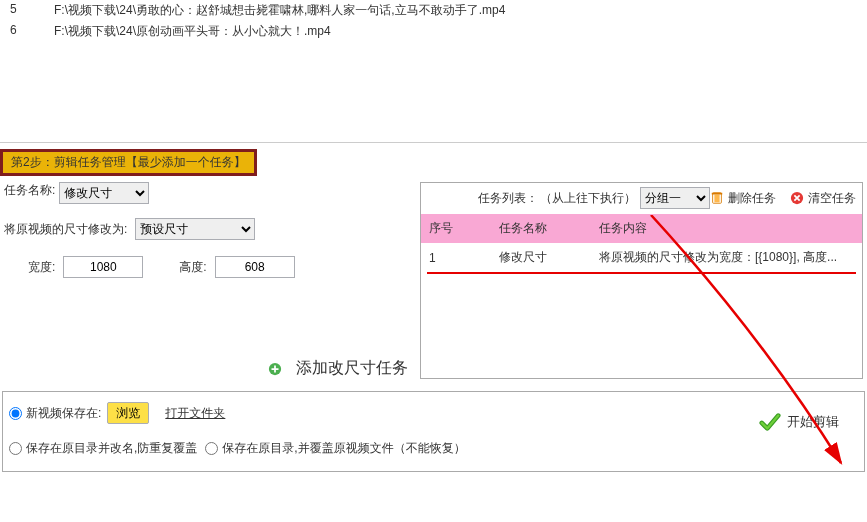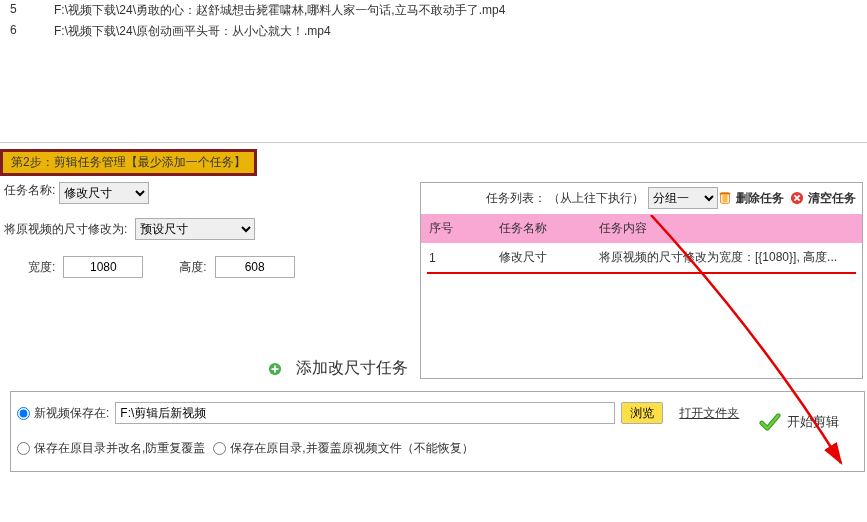--- a/index.html
+++ b/index.html
@@ -17,29 +17,29 @@
 select { font-size: 12px; height: 22px; border: 1px solid #abadb3; }
 .src-row { display: flex; align-items: center; gap: 8px; margin-bottom: 16px; }
 .wh-row { display: flex; align-items: center; gap: 8px; margin: 0 0 0 24px; }
 .num-input { width: 80px; height: 22px; text-align: center; border: 1px solid #abadb3; font-size: 12px; }
 .add-task-row { text-align: right; margin-top: 80px; padding-right: 6px; }
 .add-task-btn { display: inline-flex; align-items: center; gap: 14px; font-size: 16px; cursor: pointer; }
 .icon-plus { width: 14px; height: 14px; display: inline-block; }
 .icon-plus svg { width: 100%; height: 100%; }
 .right-header { display: flex; align-items: center; padding: 4px 6px; border-bottom: 1px solid transparent; font-size: 12px; justify-content: flex-end; }
 .right-header-left { display: flex; align-items: center; gap: 2px; }
-.right-actions { display: flex; align-items: center; gap: 6px; font-weight: bold; }
+.right-actions { display: flex; align-items: center; gap: 14px; }
 .action-link { display: inline-flex; align-items: center; gap: 4px; cursor: pointer; }
 .icon-del, .icon-clear { width: 14px; height: 14px; display: inline-block; }
 .task-table { width: 100%; border-collapse: collapse; font-size: 12px; }
 .task-table th { text-align: left; font-weight: normal; padding: 6px 8px; background: #f9a8d4; }
 .task-table td { padding: 6px 8px; }
 .red-line { border-top: 2px solid #e60000; margin: 0 6px; }
 .arrow-svg { position: absolute; left: 220px; top: 32px; width: 220px; height: 260px; pointer-events: none; z-index: 10; }
-.bottom-box { border: 1px solid #aaa; margin: 12px 2px 0 10px; padding: 10px 0 14px 6px; position: relative; }
+.bottom-box { border: 1px solid #aaa; margin: 12px 2px 0 2px; padding: 10px 0 14px 6px; position: relative; }
 .row1 { display: flex; align-items: center; gap: 6px; }
 .radio-wrap { display: inline-flex; align-items: center; gap: 4px; font-size: 12px; }
 .out-path { flex: 0 0 500px; height: 22px; border: 1px solid #abadb3; padding: 0 4px; font-size: 12px; }
 .browse-btn { height: 22px; padding: 0 8px; border: 1px solid #abadb3; background: #fde047; font-size: 12px; cursor: pointer; border-radius: 2px; }
 .open-link { font-size: 12px; cursor: pointer; margin-left: 10px; text-decoration: underline; }
 .row2 { display: flex; align-items: center; gap: 8px; margin-top: 16px; font-size: 12px; }
 .start-btn { position: absolute; right: 19px; top: 8px; width: 92px; height: 44px; display: flex; align-items: center; justify-content: center; gap: 6px; font-size: 13px; cursor: pointer; }
 .check-icon { width: 22px; height: 22px; }
 .check-icon svg { width: 100%; height: 100%; }
 </style>
@@ -157,21 +157,20 @@
   </div>
 </div>
 
 
 <div class="bottom-box">
   <div class="row1">
     <label class="radio-wrap">
       <input type="radio" name="save" checked="" style="">
       <span>新视频保存在:</span>
     </label>
-    <input class="out-path" value="F:\剪辑后新视频" style="">
     <button class="browse-btn">浏览</button>
     <span class="open-link">打开文件夹</span>
   </div>
   <div class="row2">
     <label class="radio-wrap">
       <input type="radio" name="save" style="">
       <span>保存在原目录并改名,防重复覆盖</span>
     </label>
     <label class="radio-wrap">
       <input type="radio" name="save" style="">

